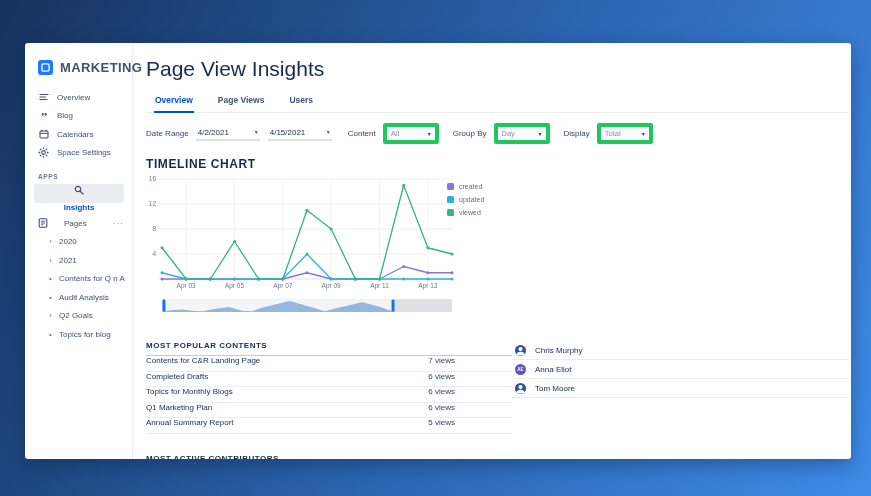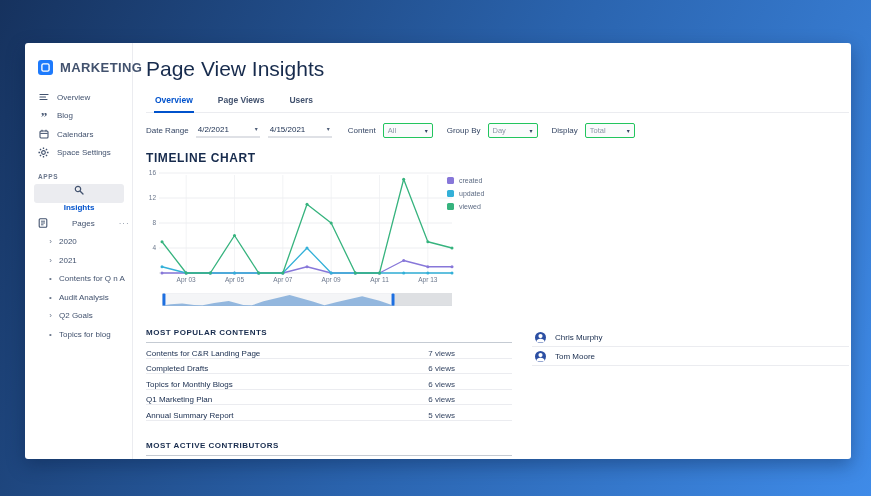--- a/index.html
+++ b/index.html
@@ -22,59 +22,59 @@
     display:flex;align-items:center;justify-content:center;flex-shrink:0;}
   .space-logo svg{display:block;}
   .space-name{font-size:13px;font-weight:700;color:#42526E;letter-spacing:.4px;}
   .side-item{display:flex;align-items:center;gap:8px;height:18.5px;
     font-size:8px;color:#42526E;padding:0 4px;margin:0 8px 0 -4px;border-radius:3px;cursor:pointer;}
   .side-item .ic{width:11px;height:11px;display:flex;align-items:center;justify-content:center;
     color:#42526E;font-size:9px;flex-shrink:0;}
   .side-item.active{background:#EBECF0;flex-direction:column;}
   .side-item.active .lbl{color:#0052CC;font-weight:600;}
   .apps-label{font-size:6.5px;font-weight:700;color:#6B778C;letter-spacing:.6px;margin:11px 0 4px;}
-  .pages-row{margin-top:12px;display:flex;align-items:center;gap:24px;height:18px;
+  .pages-row{margin-top:12px;display:flex;align-items:center;gap:16px;height:18px;
     font-size:8px;color:#42526E;padding-right:8px;}
   .pages-row .grow{flex:1;}
   .more-dots{color:#8993A4;font-size:8px;letter-spacing:1px;cursor:pointer;}
   .tree-item{display:flex;align-items:center;gap:5px;height:18.5px;
     font-size:8px;color:#42526E;padding-left:9px;cursor:pointer;}
   .expander{width:7px;color:#6B778C;font-size:8px;text-align:center;}
   
   .main{flex:1;padding:12px 2px 5px 13px;box-sizing:border-box;position:relative;}
   .page-title{font-size:21px;font-weight:500;color:#172B4D;margin:2px 0 11px;}
   .tab-bar{display:flex;gap:23px;border-bottom:1px solid #EBECF0;padding-left:8px;}
   .tab{font-size:8.5px;font-weight:600;color:#42526E;padding:3px 1px 6px;cursor:pointer;}
   .tab.active{color:#0052CC;border-bottom:2px solid #0052CC;margin-bottom:-1px;}
   .filters{display:flex;align-items:center;margin-top:10px;font-size:8px;color:#344563;}
   .flabel{margin-right:7px;}
   .date-field{width:60px;border-bottom:2px solid #DFE1E6;display:flex;align-items:center;
     justify-content:space-between;color:#172B4D;padding:1px 2px 2px 2px;margin-right:8px;cursor:pointer;}
   .chev{font-size:6px;color:#505F79;line-height:1;}
   .chev::after{content:"▾";}
-  .sel{border:1px solid #22c55e;background:#FAFBFC;border-radius:2px;width:40px;height:13px;
+  .sel{border:4px solid #22c55e;background:#FAFBFC;border-radius:2px;width:40px;height:13px;
     display:flex;align-items:center;justify-content:space-between;padding:0 4px;
     color:#8993A4;font-size:7.5px;margin-right:14px;cursor:pointer;}
   .sel .chev{color:#344563;}
   .gap-lg{margin-left:8px;}
   
   .chart-block{margin-top:13px;}
   .mini-heading{font-size:12px;font-weight:700;color:#172B4D;letter-spacing:.6px;}
   .chart-wrap{position:relative;margin-top:4px;}
   .legend{position:absolute;left:301px;top:8px;display:flex;flex-direction:column;gap:6px;}
   .legend-item{display:flex;align-items:center;gap:5px;}
   .swatch{width:7px;height:7px;border-radius:1.5px;}
   .legend-label{font-size:7px;color:#5E6C84;}
   
-  .sections{display:flex;gap:20px;margin-top:18px;}
+  .sections{display:flex;gap:0;margin-top:25px;}
   .col-left{width:366px;flex-shrink:0;}
   .col-right{flex:1;}
   .section-title{font-size:8px;font-weight:700;color:#172B4D;letter-spacing:.5px;
     padding-bottom:5px;border-bottom:1px solid #C5CBD3;}
-  .content-row{display:flex;align-items:flex-end;justify-content:space-between;height:14.6px;
+  .content-row{display:flex;align-items:flex-start;justify-content:space-between;height:14.6px;
     border-bottom:1px solid #EBECF0;font-size:8px;color:#172B4D;cursor:pointer;}
   .content-row .views{color:#344563;margin-right:57px;}
   .user-row{display:flex;align-items:center;gap:9px;height:18px;
     border-bottom:1px solid #EBECF0;font-size:8px;color:#172B4D;padding-left:3px;cursor:pointer;}
   .avatar{width:11px;height:11px;border-radius:50%;display:flex;align-items:center;
     justify-content:center;color:#fff;font-size:4.5px;font-weight:700;overflow:hidden;flex-shrink:0;}
   .contrib-block{margin-top:20px;}
 </style>
 </head>
 <body>
@@ -373,20 +373,24 @@
               <div class="user-row">
                 <span class="avatar" style="background: rgb(44, 79, 163);">
                   <svg width="11" height="11" viewBox="0 0 10 10">
                     <circle cx="5" cy="3.7" r="1.9" fill="#fff"></circle>
                     <path d="M1.2,9.6 a3.8,3.4 0 0 1 7.6,0 z" fill="#fff"></path>
                   </svg>
                 </span>
                 <span>Chris Murphy</span>
               </div>
               <div class="user-row">
+                <span class="avatar" style="background: rgb(101, 84, 192);">AE</span>
+                <span>Anna Eliot</span>
+              </div>
+              <div class="user-row">
                 <span class="avatar" style="background: rgb(44, 79, 163);">
                   <svg width="11" height="11" viewBox="0 0 10 10">
                     <circle cx="5" cy="3.7" r="1.9" fill="#fff"></circle>
                     <path d="M1.2,9.6 a3.8,3.4 0 0 1 7.6,0 z" fill="#fff"></path>
                   </svg>
                 </span>
                 <span>Tom Moore</span>
               </div>
             </div>
         </div>

